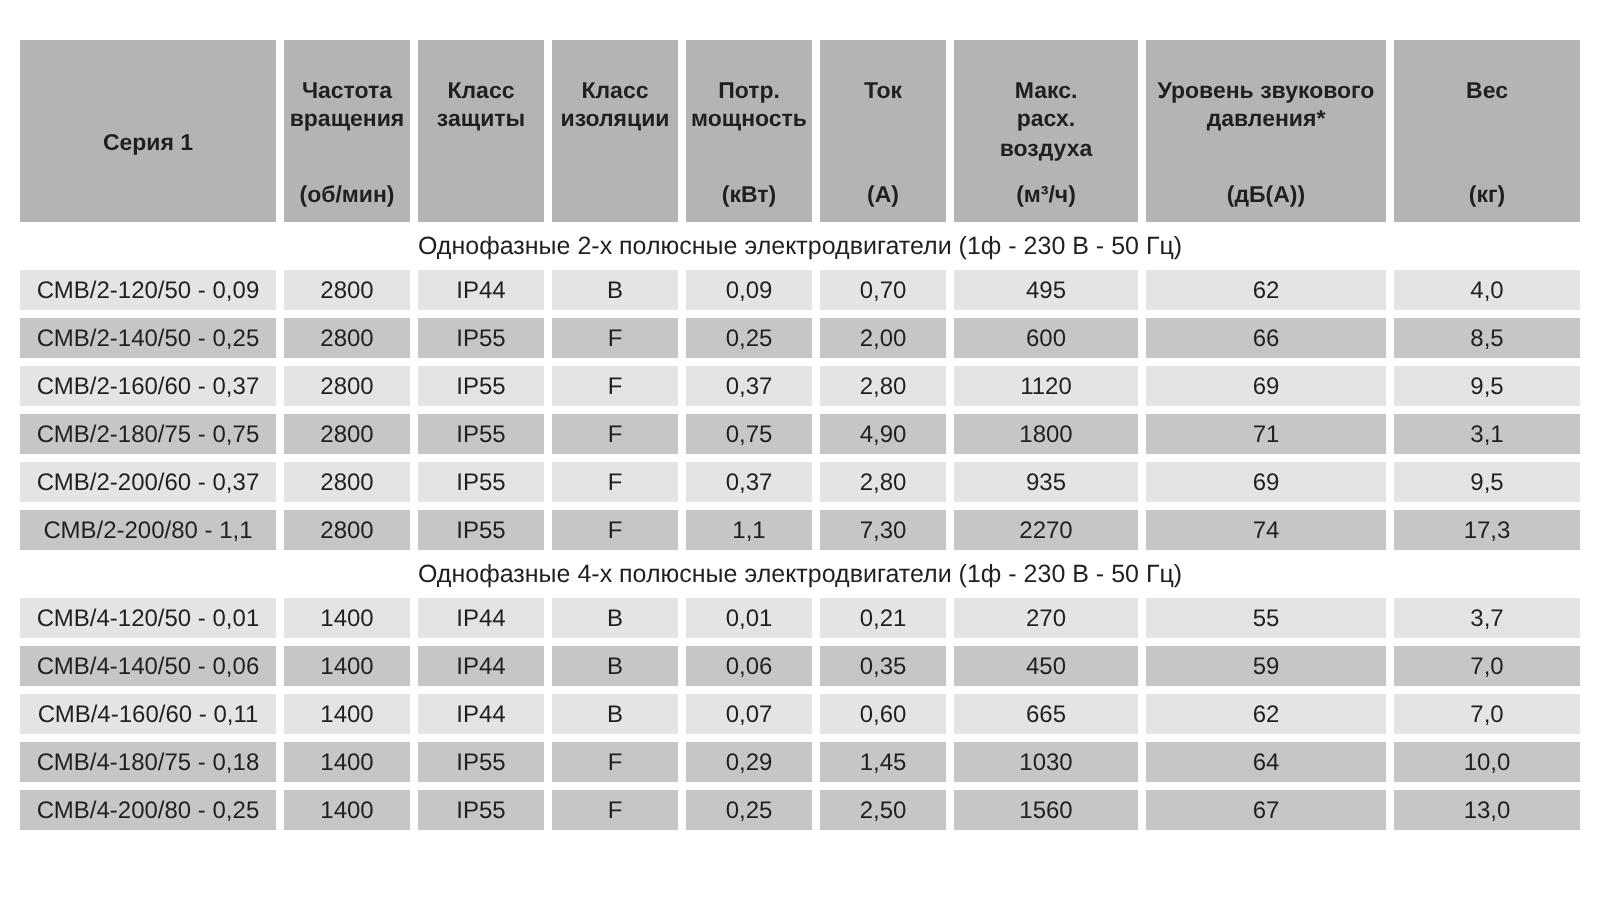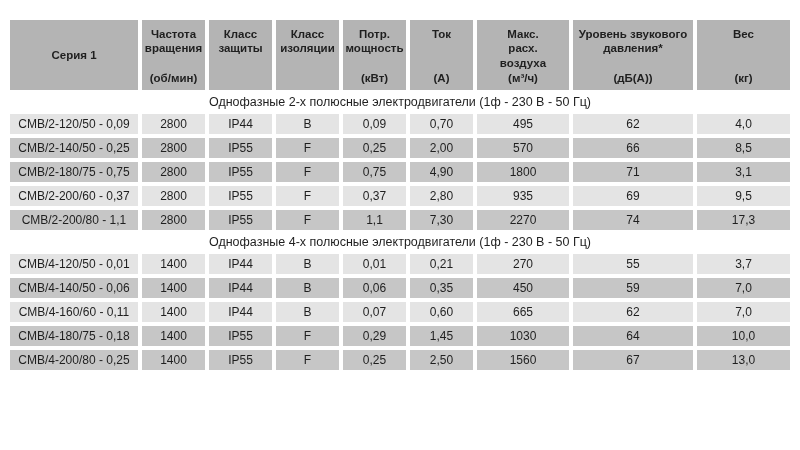--- a/index.html
+++ b/index.html
@@ -20,28 +20,28 @@
     width:788px;table-layout:fixed;
     border-collapse:separate;border-spacing:4px;
   }
   th{
     background:var(--header-bg);
     height:70px;padding:0;vertical-align:middle;
     font-weight:bold;
   }
   .hwrap{
     display:flex;flex-direction:column;justify-content:space-between;
-    height:100%;box-sizing:border-box;padding:7px 2px 6px 2px;
+    height:100%;box-sizing:border-box;padding:19px 2px 6px 2px;
   }
   .hwrap.vcenter{justify-content:center;}
   .htitle{
     font-size:11.5px;font-weight:bold;line-height:1.25;
     white-space:pre-line;text-align:center;
   }
-  .hunit{font-size:11.5px;font-weight:bold;text-align:center;line-height:1;}
+  .hunit{font-size:11.5px;font-weight:bold;text-align:center;line-height:1;margin-top:11px;}
   td{
     font-size:12px;text-align:center;height:20px;
     padding:0 2px;overflow:hidden;white-space:nowrap;
     vertical-align:middle;color:var(--text);
   }
   tr.row-light td{background:var(--row-light);}
   tr.row-dark td{background:var(--row-dark);}
   td.section-title{
     background:var(--page-bg);
     font-weight:normal;font-size:12.5px;height:16px;
@@ -143,23 +143,34 @@
           <td>62</td>
           <td>4,0</td>
         </tr>
         <tr class="row-dark">
           <td>СМВ/2-140/50 - 0,25</td>
           <td>2800</td>
           <td>IP55</td>
           <td>F</td>
           <td>0,25</td>
           <td>2,00</td>
-          <td>570</td>
+          <td>600</td>
           <td>66</td>
           <td>8,5</td>
+        </tr>
+        <tr class="row-light">
+          <td>СМВ/2-160/60 - 0,37</td>
+          <td>2800</td>
+          <td>IP55</td>
+          <td>F</td>
+          <td>0,37</td>
+          <td>2,80</td>
+          <td>1120</td>
+          <td>69</td>
+          <td>9,5</td>
         </tr>
         <tr class="row-dark">
           <td>СМВ/2-180/75 - 0,75</td>
           <td>2800</td>
           <td>IP55</td>
           <td>F</td>
           <td>0,75</td>
           <td>4,90</td>
           <td>1800</td>
           <td>71</td>

